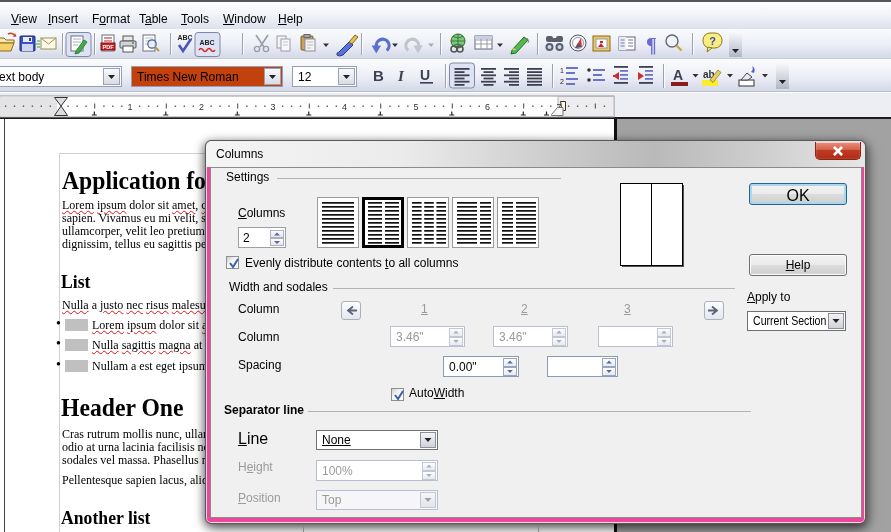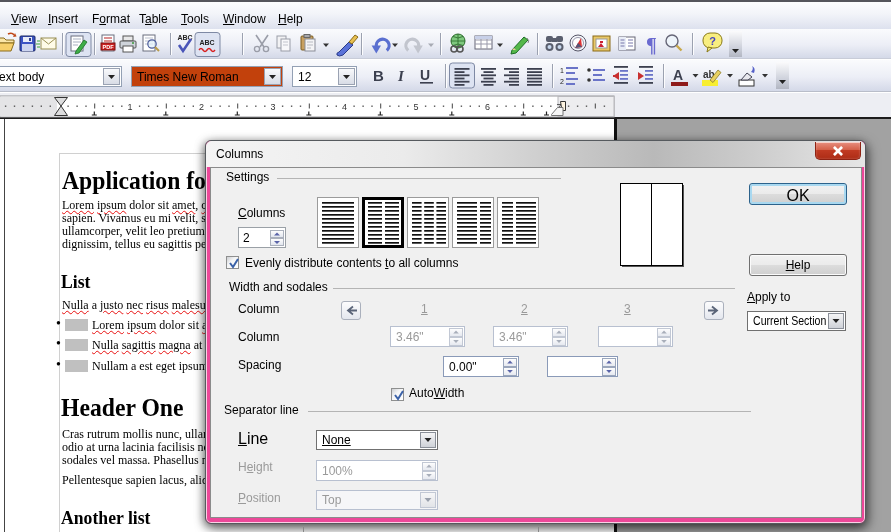--- a/index.html
+++ b/index.html
@@ -622,21 +622,21 @@
             <path d="M7 2.5 l2.8 3 h-5.6 z" fill="#5a64a8"></path>
             <path d="M7 15 l-2.8 -3 h5.6 z" fill="#5a64a8"></path>
           </svg>
         </div>
         <div class="abs" style="left:180px;top:220px;width:13px;height:13px;background:linear-gradient(135deg,#cdcfd2,#f4f5f6 40%,#fff);border:1px solid #8e8f8f;">
           <svg class="abs" style="left:0;top:0;" width="13" height="13">
             <path d="M3 6 l3 4 l5 -8" fill="none" stroke="#3b62a8" stroke-width="2"></path>
           </svg>
         </div>
         <div class="abs nw" style="left:198px;top:218px;font-size:12px;color:#000;">Auto<u>W</u>idth</div>
-        <div class="abs nw" style="left:13px;top:235px;font-size:12px;color:#000;">Separator line</div>
+        <div class="abs nw" style="left:13px;top:235px;font-size:12px;color:#000;font-weight:bold;">Separator line</div>
         <div class="abs" style="left:97px;top:243px;width:443px;height:1px;background:#b4b4b4;"></div>
         <div class="abs nw" style="left:27px;top:262px;font-size:16px;color:#000;"><u>L</u>ine</div>
         <div class="abs" style="left:105px;top:262px;width:122px;height:20px;background:#fff;border:1px solid #707070;">
           <div class="abs" style="left:5px;top:2px;font-size:12px;color:#000;white-space:pre;text-decoration:underline;">None</div>
           <div class="abs" style="right:1px;top:1px;width:16px;height:16px;background:linear-gradient(#f4f4f5,#cfd2d8);border:1px solid #8a8f98;"></div>
           <svg class="abs" style="right:1px;top:1px;" width="16" height="16">
             <path d="M4.5 6.0 h7 l-3.5 4 z" fill="#222"></path>
           </svg>
         </div>
         <div class="abs nw" style="left:27px;top:292px;font-size:12px;color:#9a9a9a;">H<u>e</u>ight</div>

